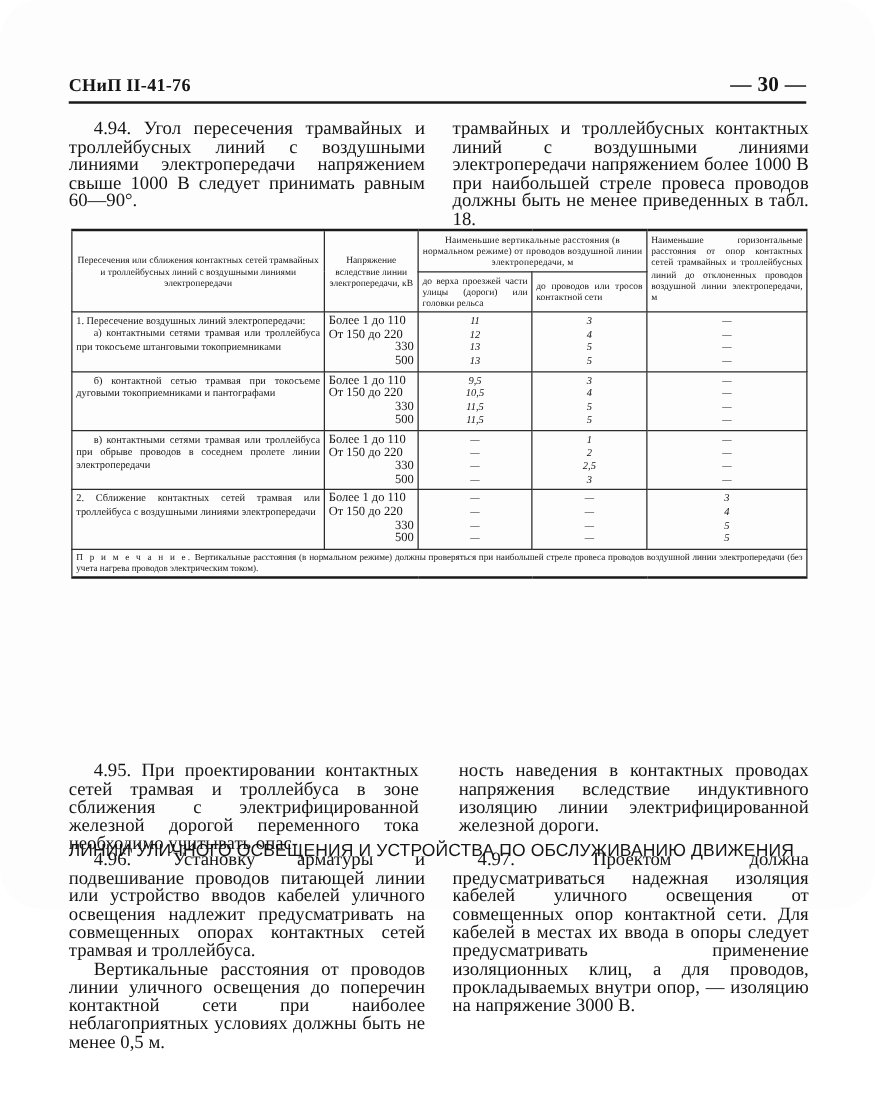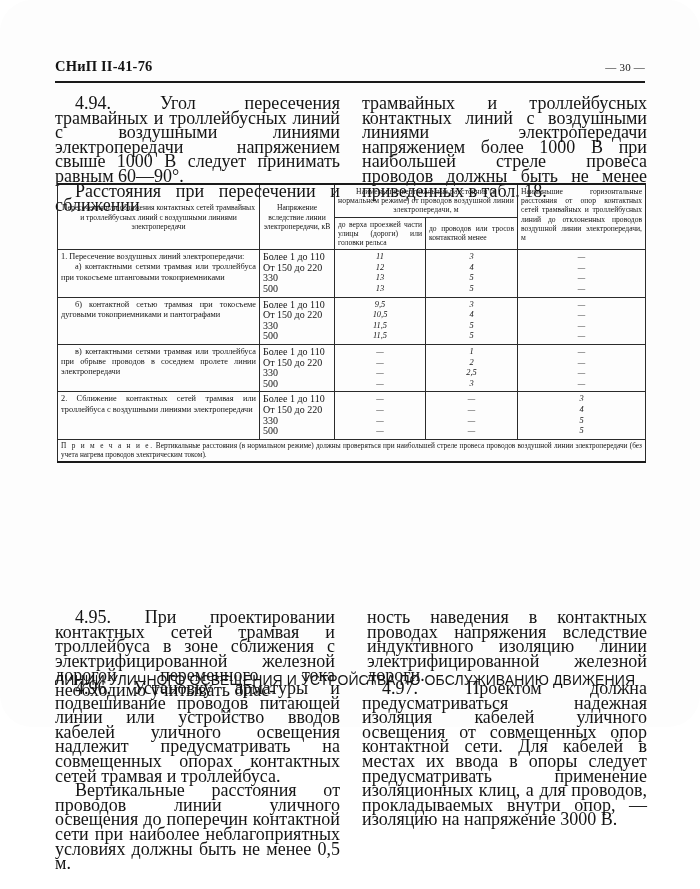--- a/index.html
+++ b/index.html
@@ -29,41 +29,41 @@
     position: absolute;
     left: 55px; top: 58px;
     width: 590px;
     display: flex;
     justify-content: space-between;
     align-items: baseline;
     font-weight: bold;
     font-size: 14.5px;
     letter-spacing: 0.2px;
   }
-  .runhead .folio { font-weight: normal; font-size: 11px; }
+  .runhead .folio { font-weight: bold; font-size: 17px; }
   .rule-top {
     position: absolute;
     left: 55px; top: 81px;
     width: 590px;
     height: 2px;
     background: #1a1a1a;
   }
 
   
   .cols {
     position: absolute;
     left: 55px; top: 96px;
     width: 592px;
     display: flex;
     gap: 22px;
   }
   .col { width: 285px; }
   p.t {
     margin: 0;
-    font-size: 18px;
+    font-size: 15px;
     line-height: 14.6px;
     text-align: justify;
     text-justify: inter-word;
   }
   p.t + p.t { margin-top: 0; }
   .ind { text-indent: 20px; }
 
   .tbl-caption {
     position: absolute;
     left: 55px; top: 166px;
@@ -114,21 +114,21 @@
     line-height: 10.6px;
     padding-top: 4px;
     font-style: italic;
   }
   .cellvolt {
     font-size: 10px;
     line-height: 10.6px;
     padding-top: 4px;
     padding-left: 2px;
   }
-  .cellvolt .c { text-align: left; }
+  .cellvolt .c { text-align: right; }
   .desc {
     text-align: justify;
     text-justify: inter-word;
     font-size: 8.3px;
     line-height: 10.2px;
     padding: 4px 3px 6px 3px;
   }
   .desc .sub { display: block; text-indent: 14px; }
   .dash { letter-spacing: 0; }
   .note td {
@@ -173,21 +173,20 @@
 
   <div class="runhead">
     <span>СНиП II-41-76</span>
     <span class="folio">— 30 —</span>
   </div>
   <div class="rule-top"></div>
 
   <div class="cols">
     <div class="col">
       <p class="t ind">4.94. Угол пересечения трамвайных и троллейбусных линий с воздушными линиями электропередачи напряжением свыше 1000 В следует принимать равным 60—90°.</p>
-      <p class="t ind">Расстояния при пересечении и сближении</p>
     </div>
     <div class="col">
       <p class="t">трамвайных и троллейбусных контактных линий с воздушными линиями электропередачи напряжением более 1000 В при наибольшей стреле провеса проводов должны быть не менее приведенных в табл. 18.</p>
     </div>
   </div>
 
 
   <div class="tablewrap">
     <table class="snip">
       <colgroup>
@@ -199,21 +198,21 @@
       </colgroup>
       <thead>
         <tr>
           <td class="hdr-just outer-top" rowspan="2" style="vertical-align:middle;text-align:center">Пересечения или сближения контактных сетей трамвайных и троллейбусных линий с воздушными линиями электропередачи</td>
           <td class="hdr-just outer-top" rowspan="2" style="vertical-align:middle;text-align:center">Напряжение вследствие линии электропередачи, кВ</td>
           <td class="hdr outer-top" colspan="2" style="vertical-align:top">Наименьшие вертикальные расстояния (в нормальном режиме) от проводов воздушной линии электропередачи, м</td>
           <td class="hdr-just outer-top" rowspan="2" style="vertical-align:top">Наименьшие горизонтальные расстояния от опор контактных сетей трамвайных и троллейбусных линий до отклоненных проводов воздушной линии электропередачи, м</td>
         </tr>
         <tr>
           <td class="hdr-just" style="vertical-align:top">до верха проезжей части улицы (дороги) или головки рельса</td>
-          <td class="hdr-just" style="vertical-align:middle">до проводов или тросов контактной менее</td>
+          <td class="hdr-just" style="vertical-align:middle">до проводов или тросов контактной сети</td>
         </tr>
       </thead>
       <tbody>
 
         <tr>
           <td class="desc">
             <span>1. Пересечение воздушных линий электропередачи:</span>
             <span class="sub">а) контактными сетями трамвая или троллейбуса при токосъеме штанговыми токоприемниками</span>
           </td>
           <td class="cellvolt">

